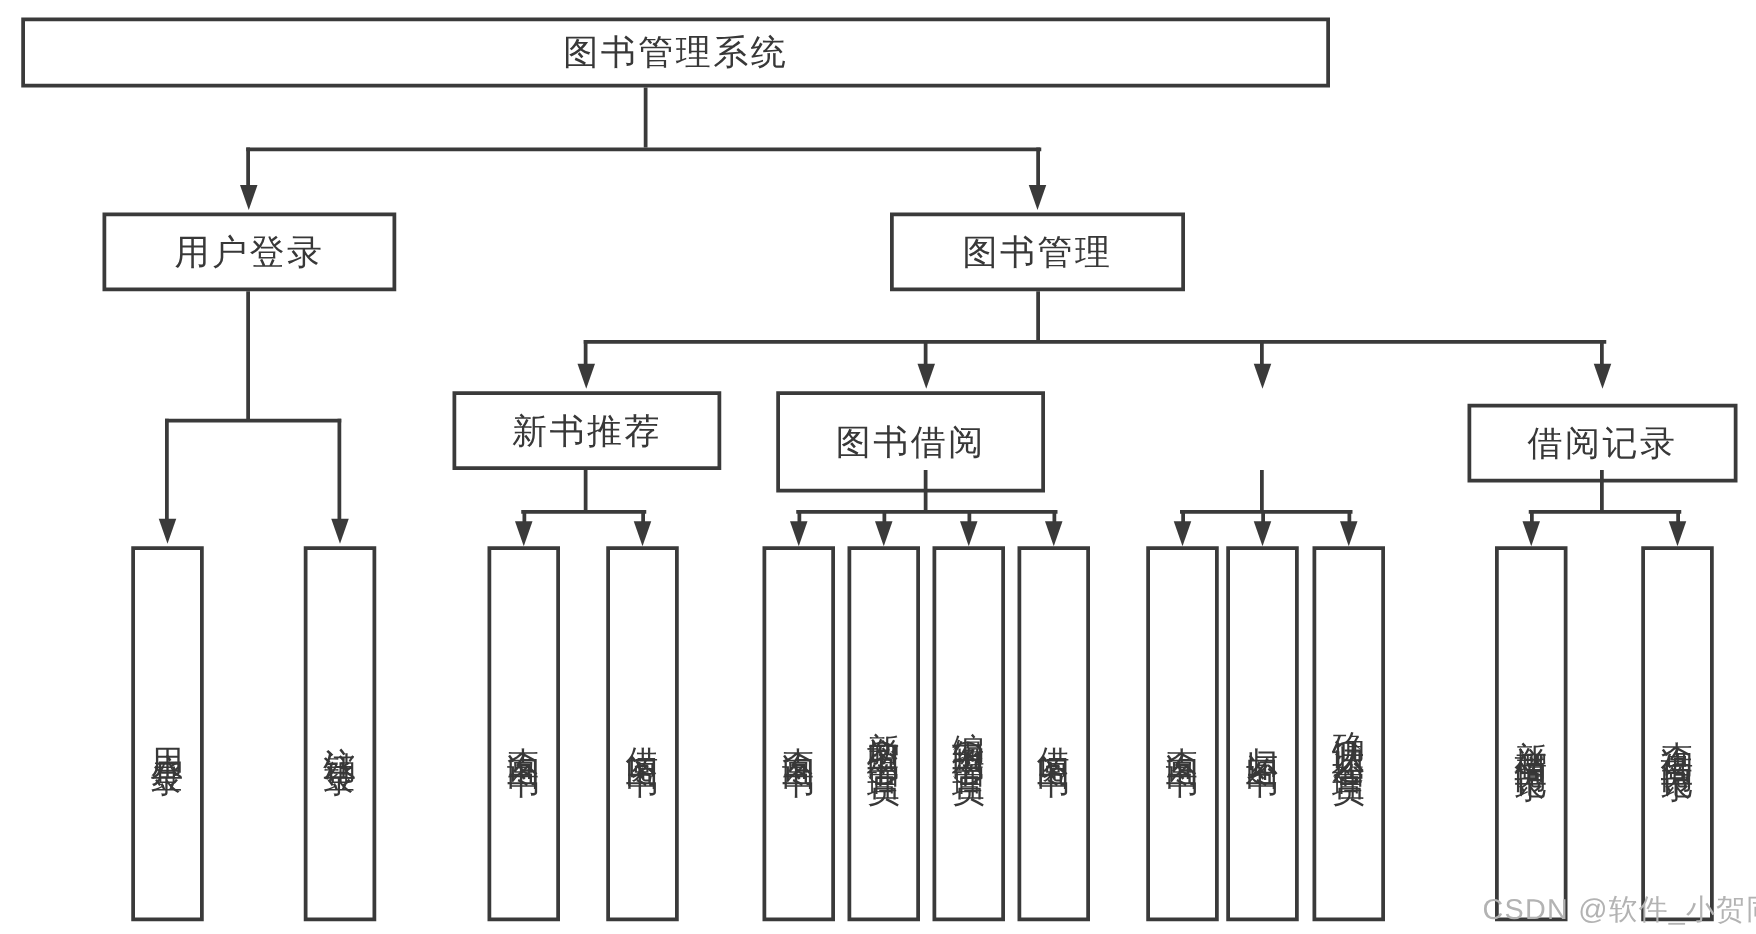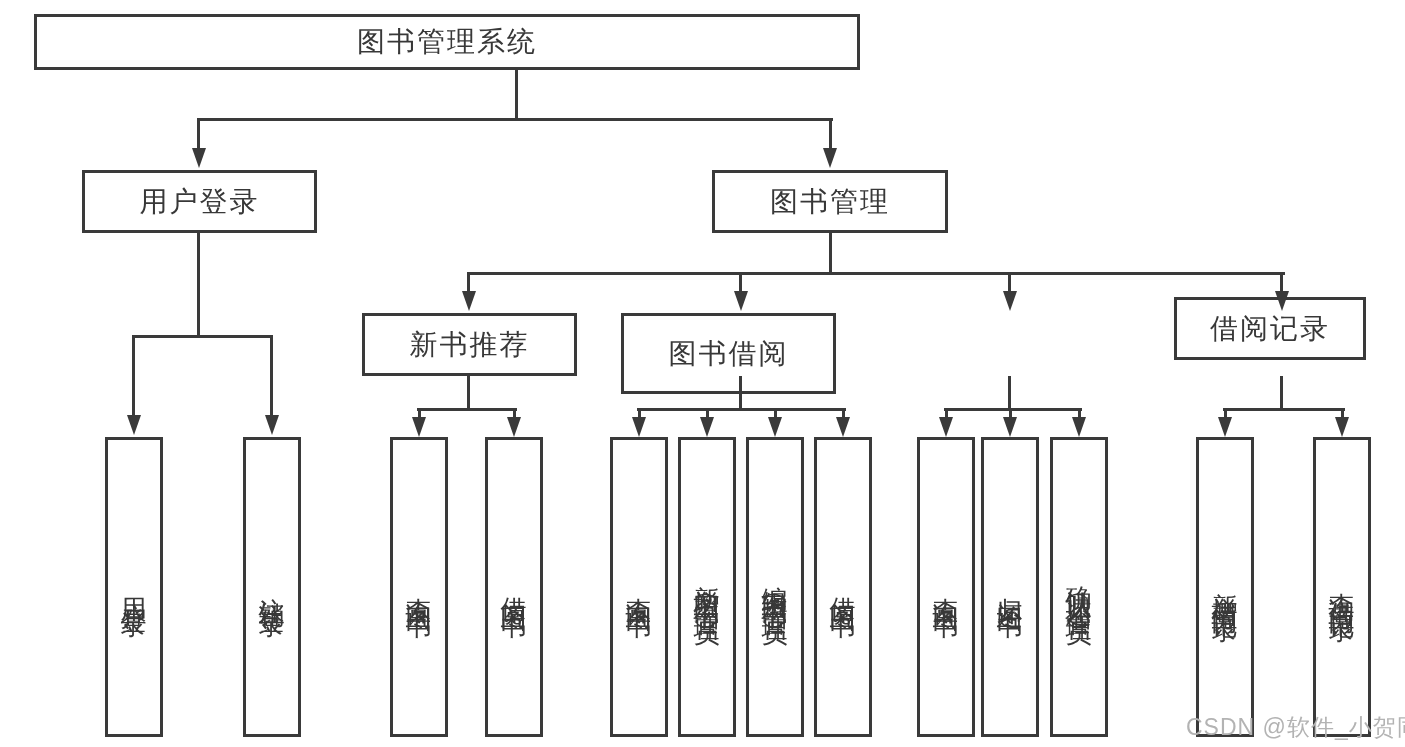--- a/index.html
+++ b/index.html
@@ -29,38 +29,38 @@
   .watermark{
     position:absolute;left:1186px;top:712px;z-index:10;
     font-size:23px;letter-spacing:1px;color:#b3b3b3;white-space:nowrap;
   }
 </style>
 </head>
 <body>
 
 <div class="canvas">
 
-  <div class="box" style="left:34px;top:14px;width:826px;height:56px">
+  <div class="box" style="left:17px;top:14px;width:1047px;height:56px">
     <span class="hlabel">图书管理系统</span>
   </div>
 
   <div class="box" style="left:82px;top:170px;width:235px;height:63px">
     <span class="hlabel">用户登录</span>
   </div>
   <div class="box" style="left:712px;top:170px;width:236px;height:63px">
     <span class="hlabel">图书管理</span>
   </div>
 
   <div class="box" style="left:362px;top:313px;width:215px;height:63px">
     <span class="hlabel">新书推荐</span>
   </div>
   <div class="box" style="left:621px;top:313px;width:215px;height:81px">
     <span class="hlabel">图书借阅</span>
   </div>
-  <div class="box" style="left:1174px;top:297px;width:192px;height:63px">
+  <div class="box" style="left:1174px;top:323px;width:216px;height:63px">
     <span class="hlabel">借阅记录</span>
   </div>
 
   <div class="box vbox" style="left:105px">
     <span class="vlabel">用户登录</span>
   </div>
   <div class="box vbox" style="left:243px">
     <span class="vlabel">注销登录</span>
   </div>
   <div class="box vbox" style="left:390px">

